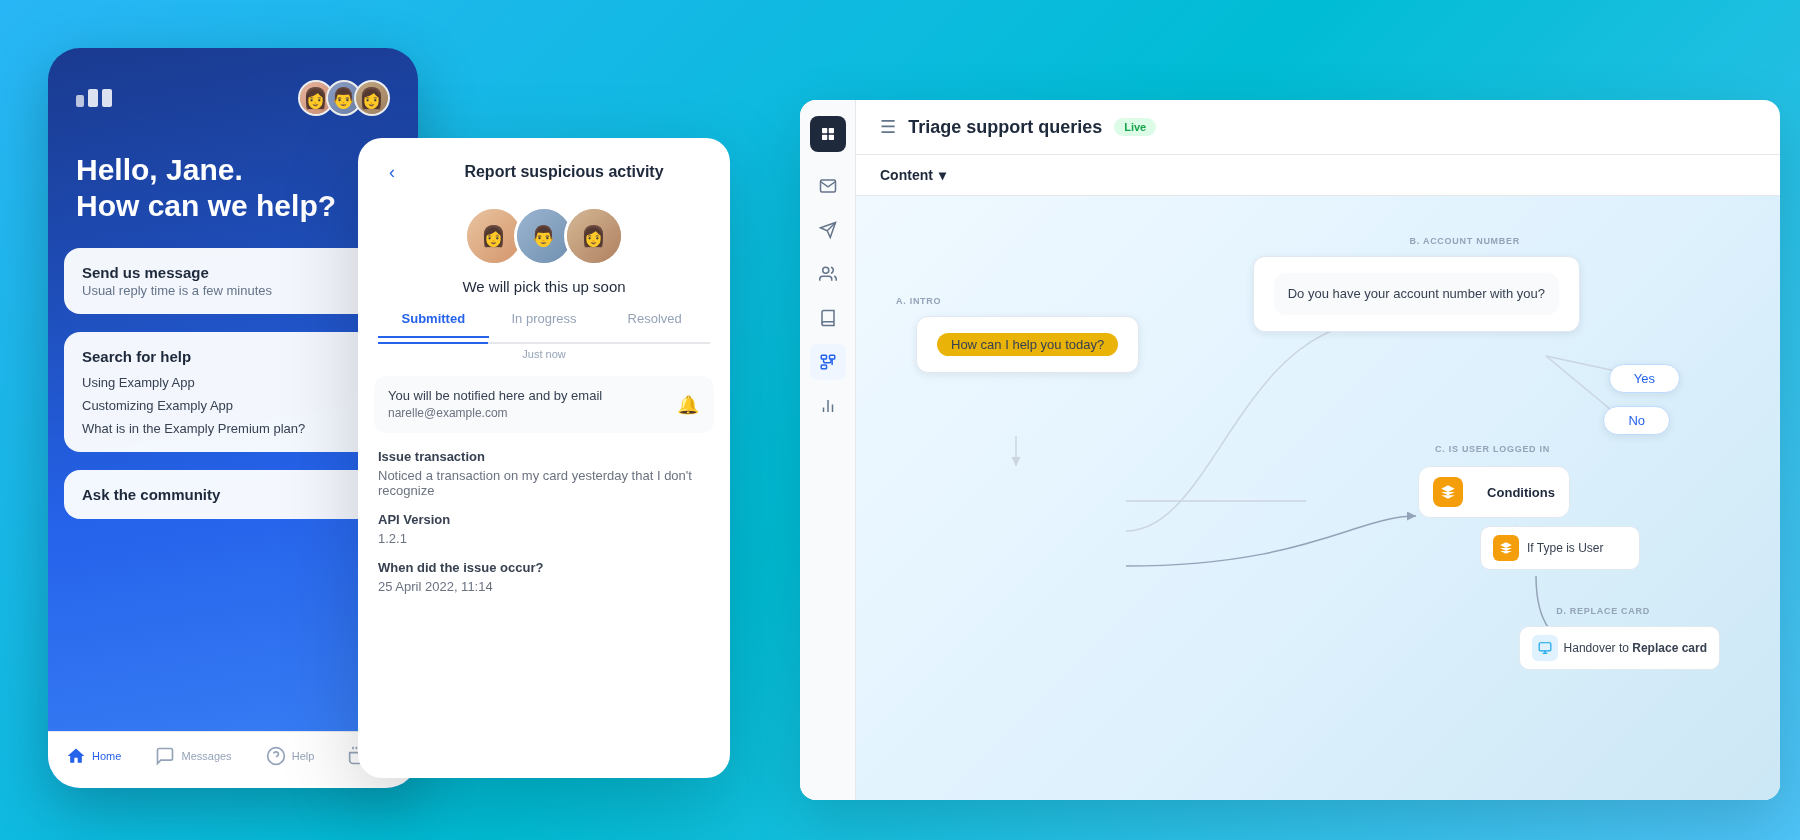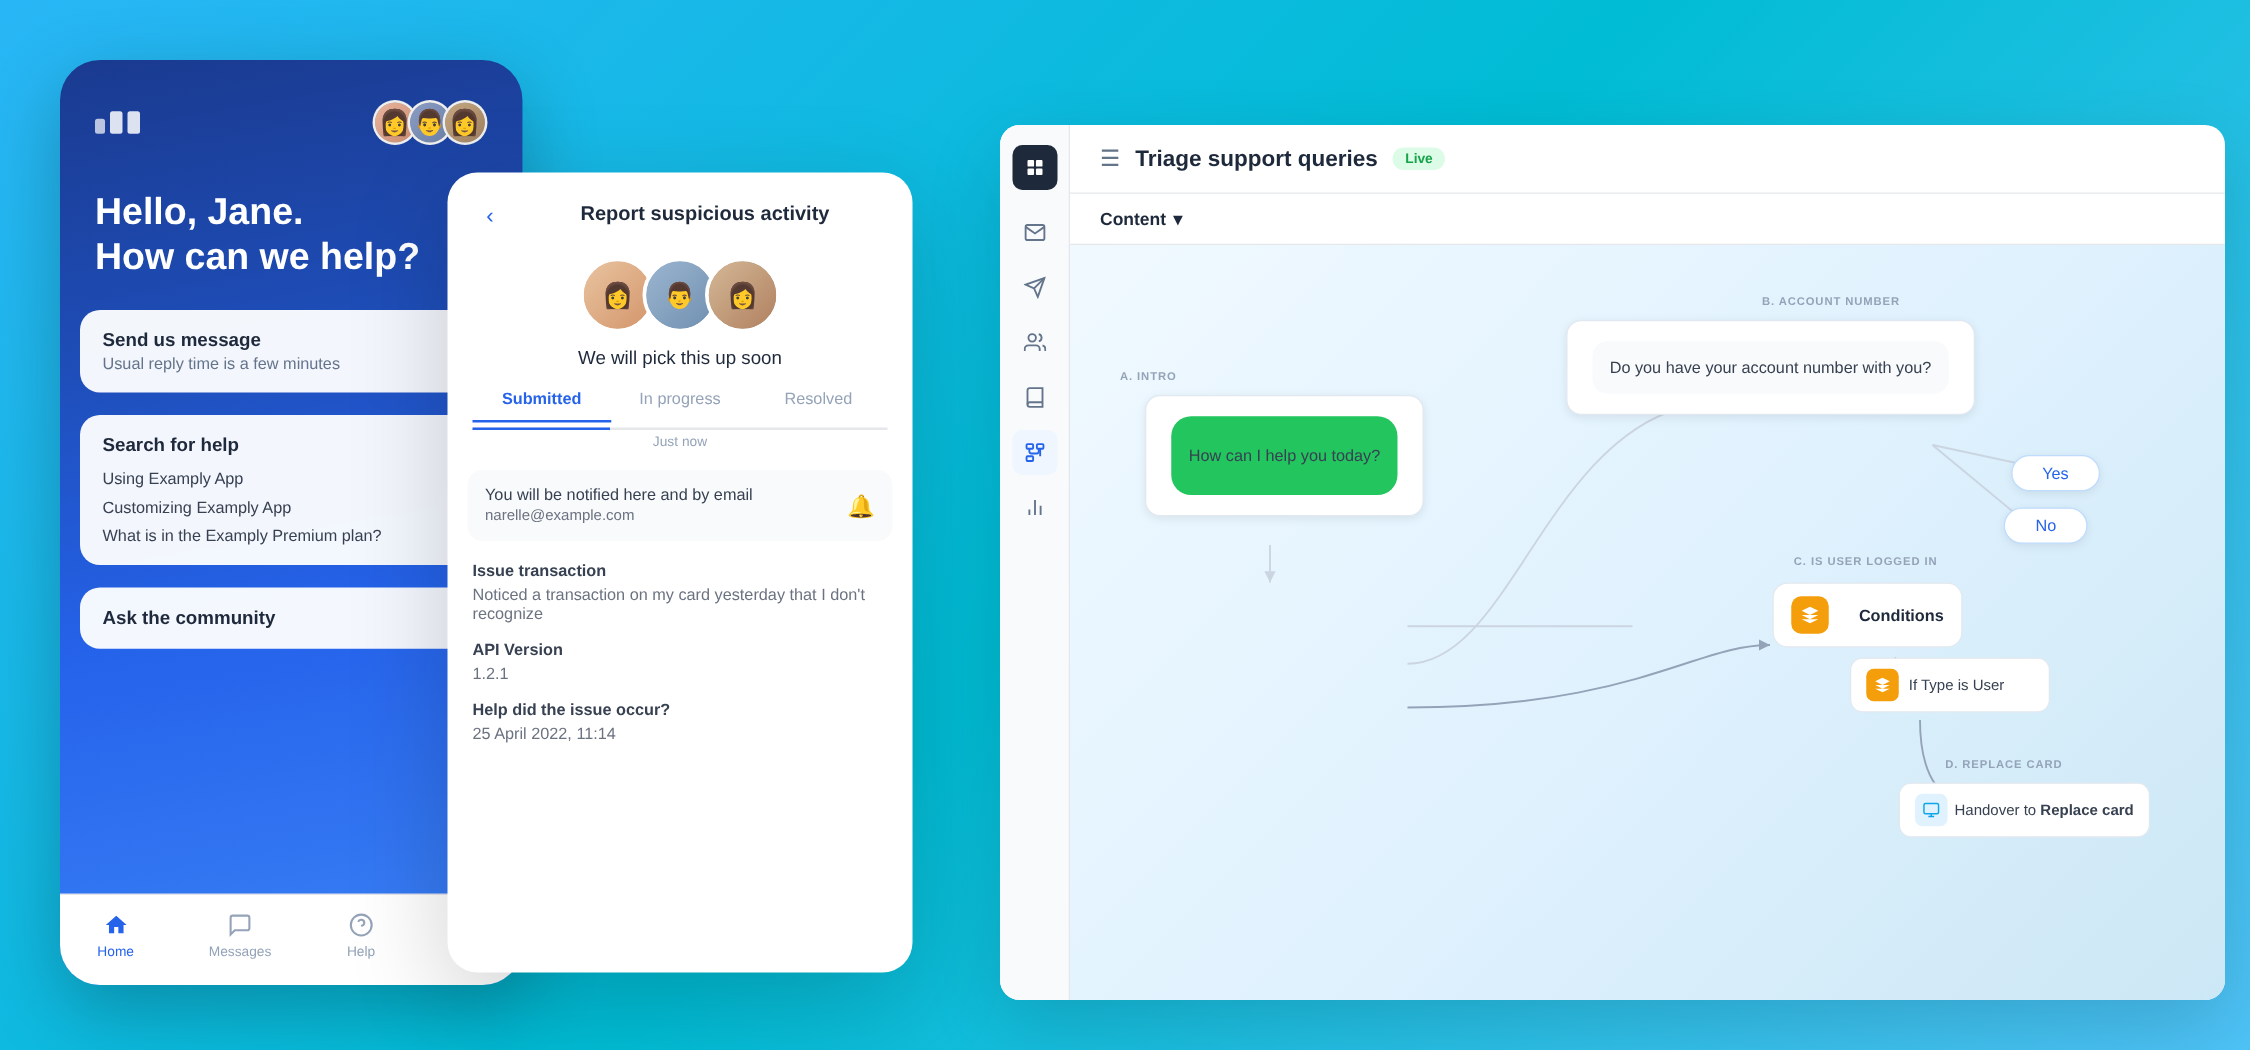--- a/index.html
+++ b/index.html
@@ -127,21 +127,21 @@
       bottom: 0;
       left: 0; right: 0;
       background: white;
       padding: 12px 0 20px;
       display: flex;
       justify-content: space-around;
       border-top: 1px solid #e5e7eb;
     }
     .nav-item {
       display: flex;
-      flex-direction: column;
+      flex-direction: row;
       align-items: center;
       gap: 4px;
       cursor: pointer;
       text-align: right;
     }
     .nav-item .nav-label {
       font-size: 11px;
       color: #94a3b8;
     }
     .nav-item.active .nav-label {
@@ -406,23 +406,23 @@
     }
 
     
     .intro-node {
       left: 60px;
       top: 120px;
       padding: 16px 20px;
       min-width: 180px;
     }
     .chat-bubble {
-      background: #22c55e;
+      background: #eab308;
       border-radius: 16px;
-      padding: 24px 14px;
+      padding: 4px 14px;
       font-size: 13px;
       color: #374151;
     }
 
     
     .options-node {
       left: 130px;
       top: 260px;
       padding: 8px 12px;
       display: flex;
@@ -739,21 +739,21 @@
       <span>narelle@example.com</span>
     </div>
     <span class="bell-icon">🔔</span>
   </div>
 
   <div class="issue-section">
     <h4>Issue transaction</h4>
     <p>Noticed a transaction on my card yesterday that I don't recognize</p>
     <h4>API Version</h4>
     <p>1.2.1</p>
-    <h4>Help did the issue occur?</h4>
+    <h4>When did the issue occur?</h4>
     <p>25 April 2022, 11:14</p>
   </div>
 </div>
 
 <div class="triage-panel">
   <div class="triage-sidebar">
     <div class="logo-box">
       <svg width="18" height="18" viewBox="0 0 24 24" fill="white">
           <rect x="4" y="4" width="7" height="7" rx="1"></rect>
           <rect x="4" y="13" width="7" height="7" rx="1"></rect>

